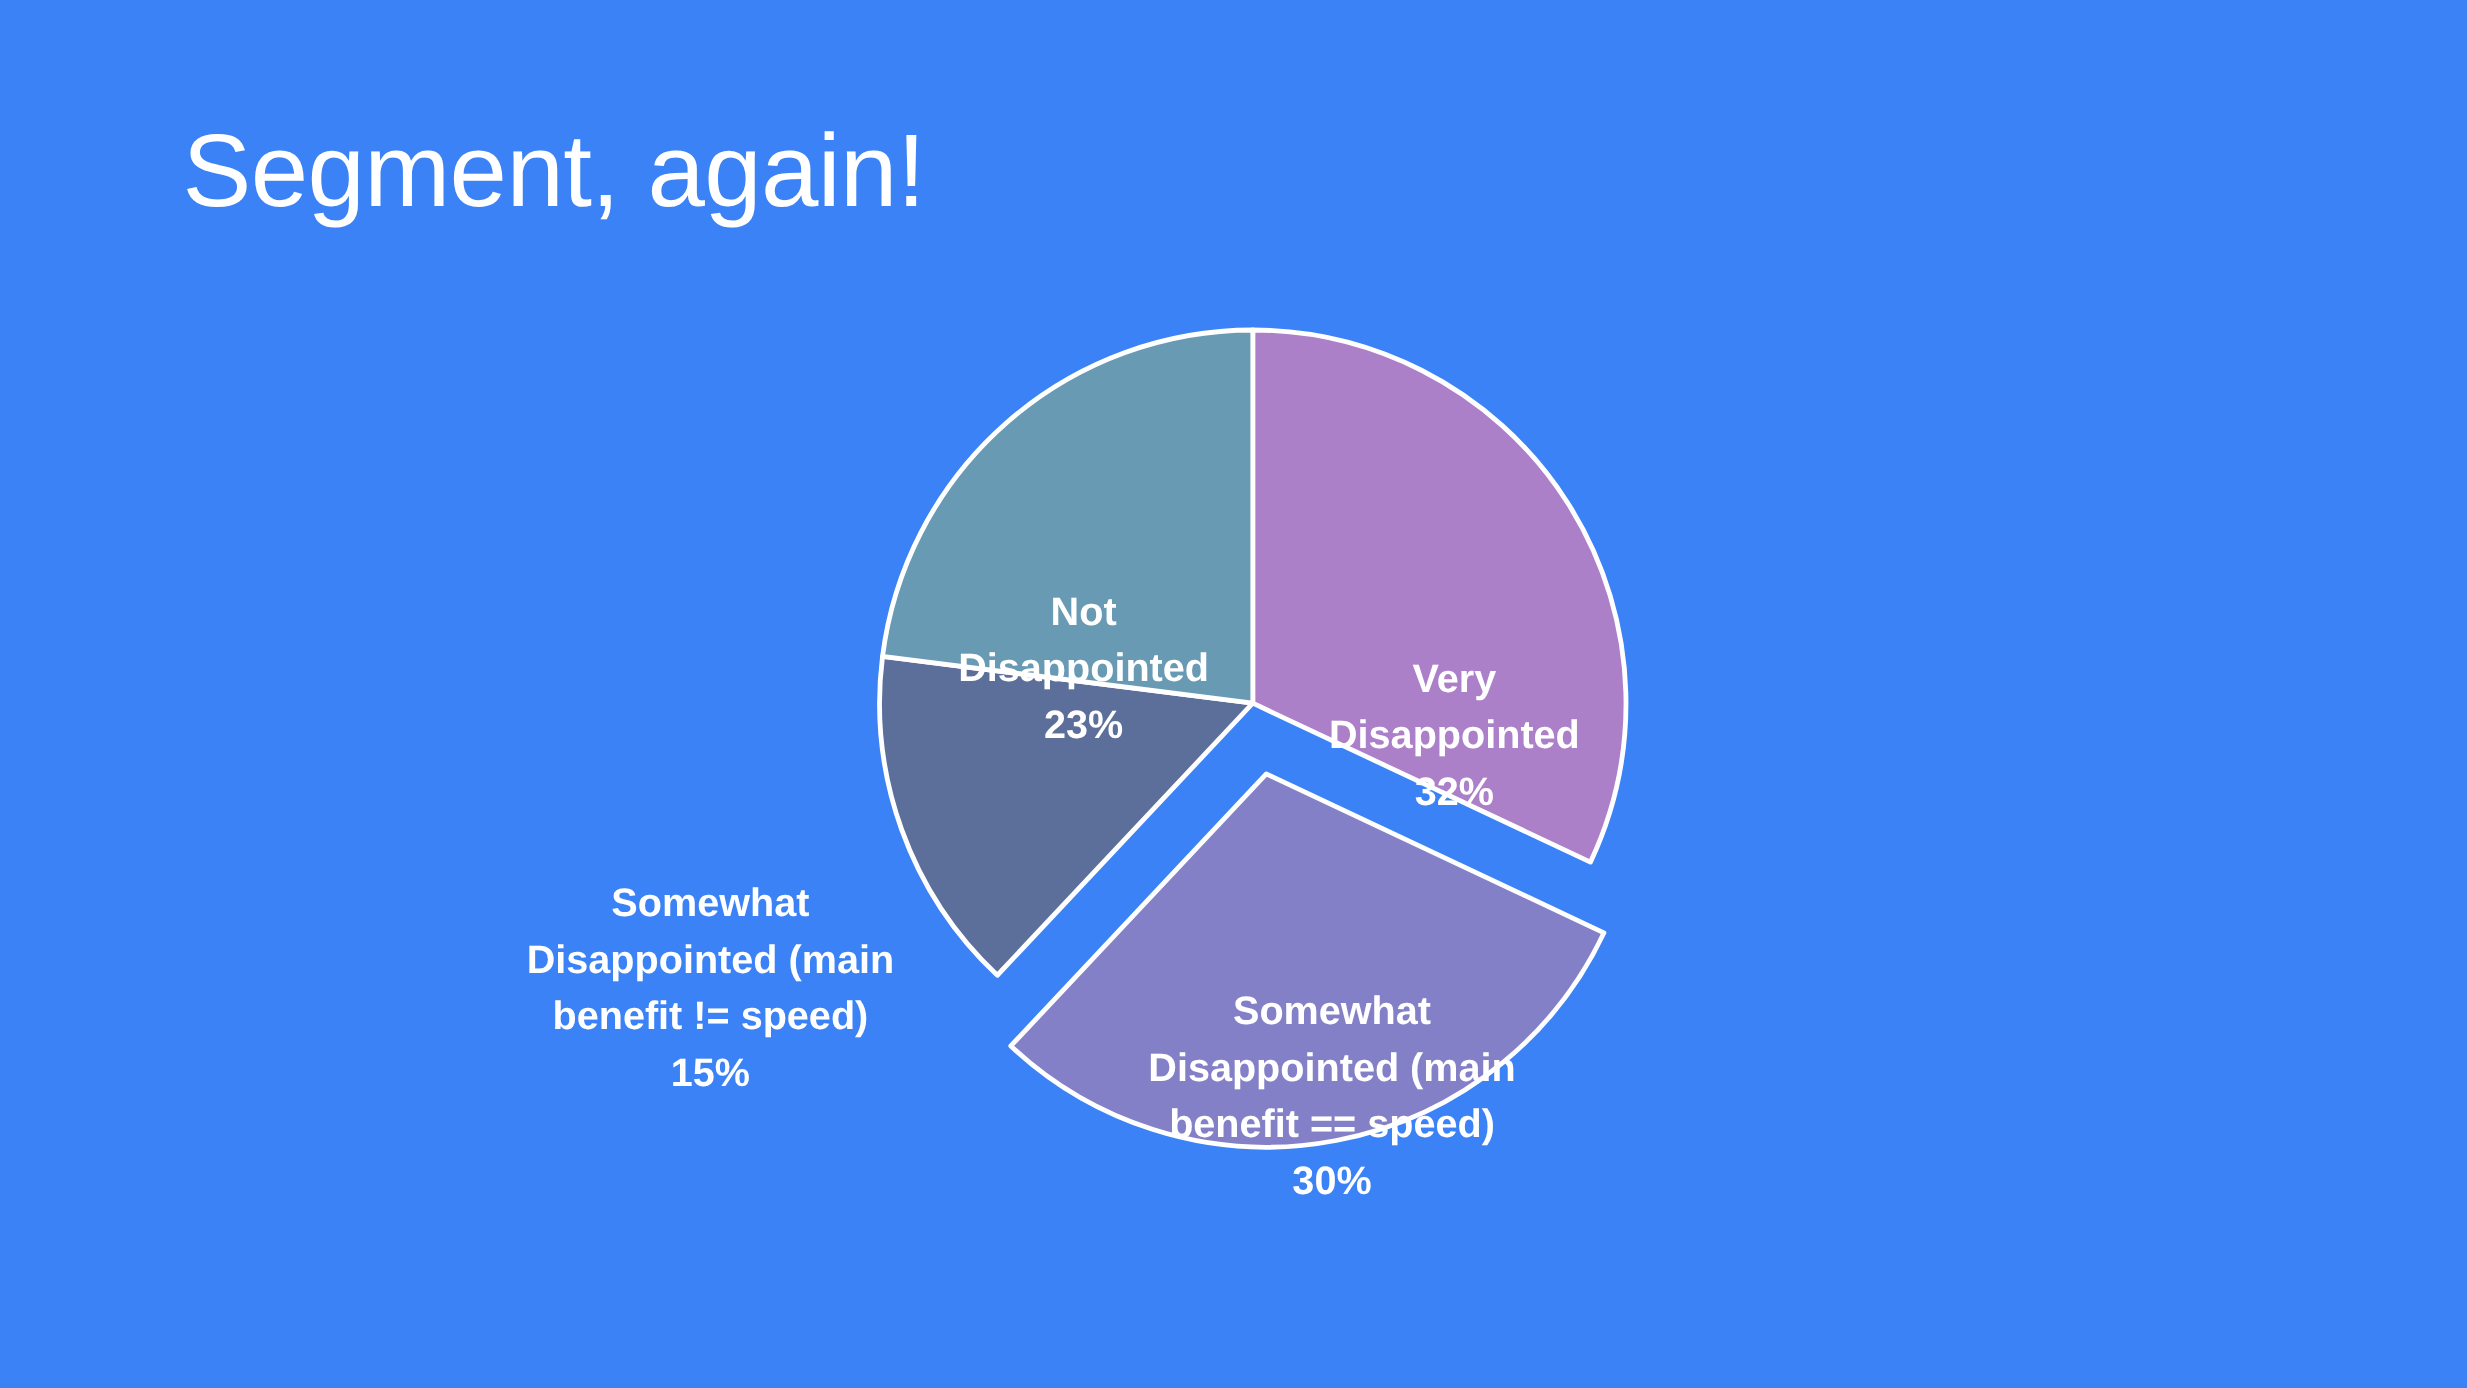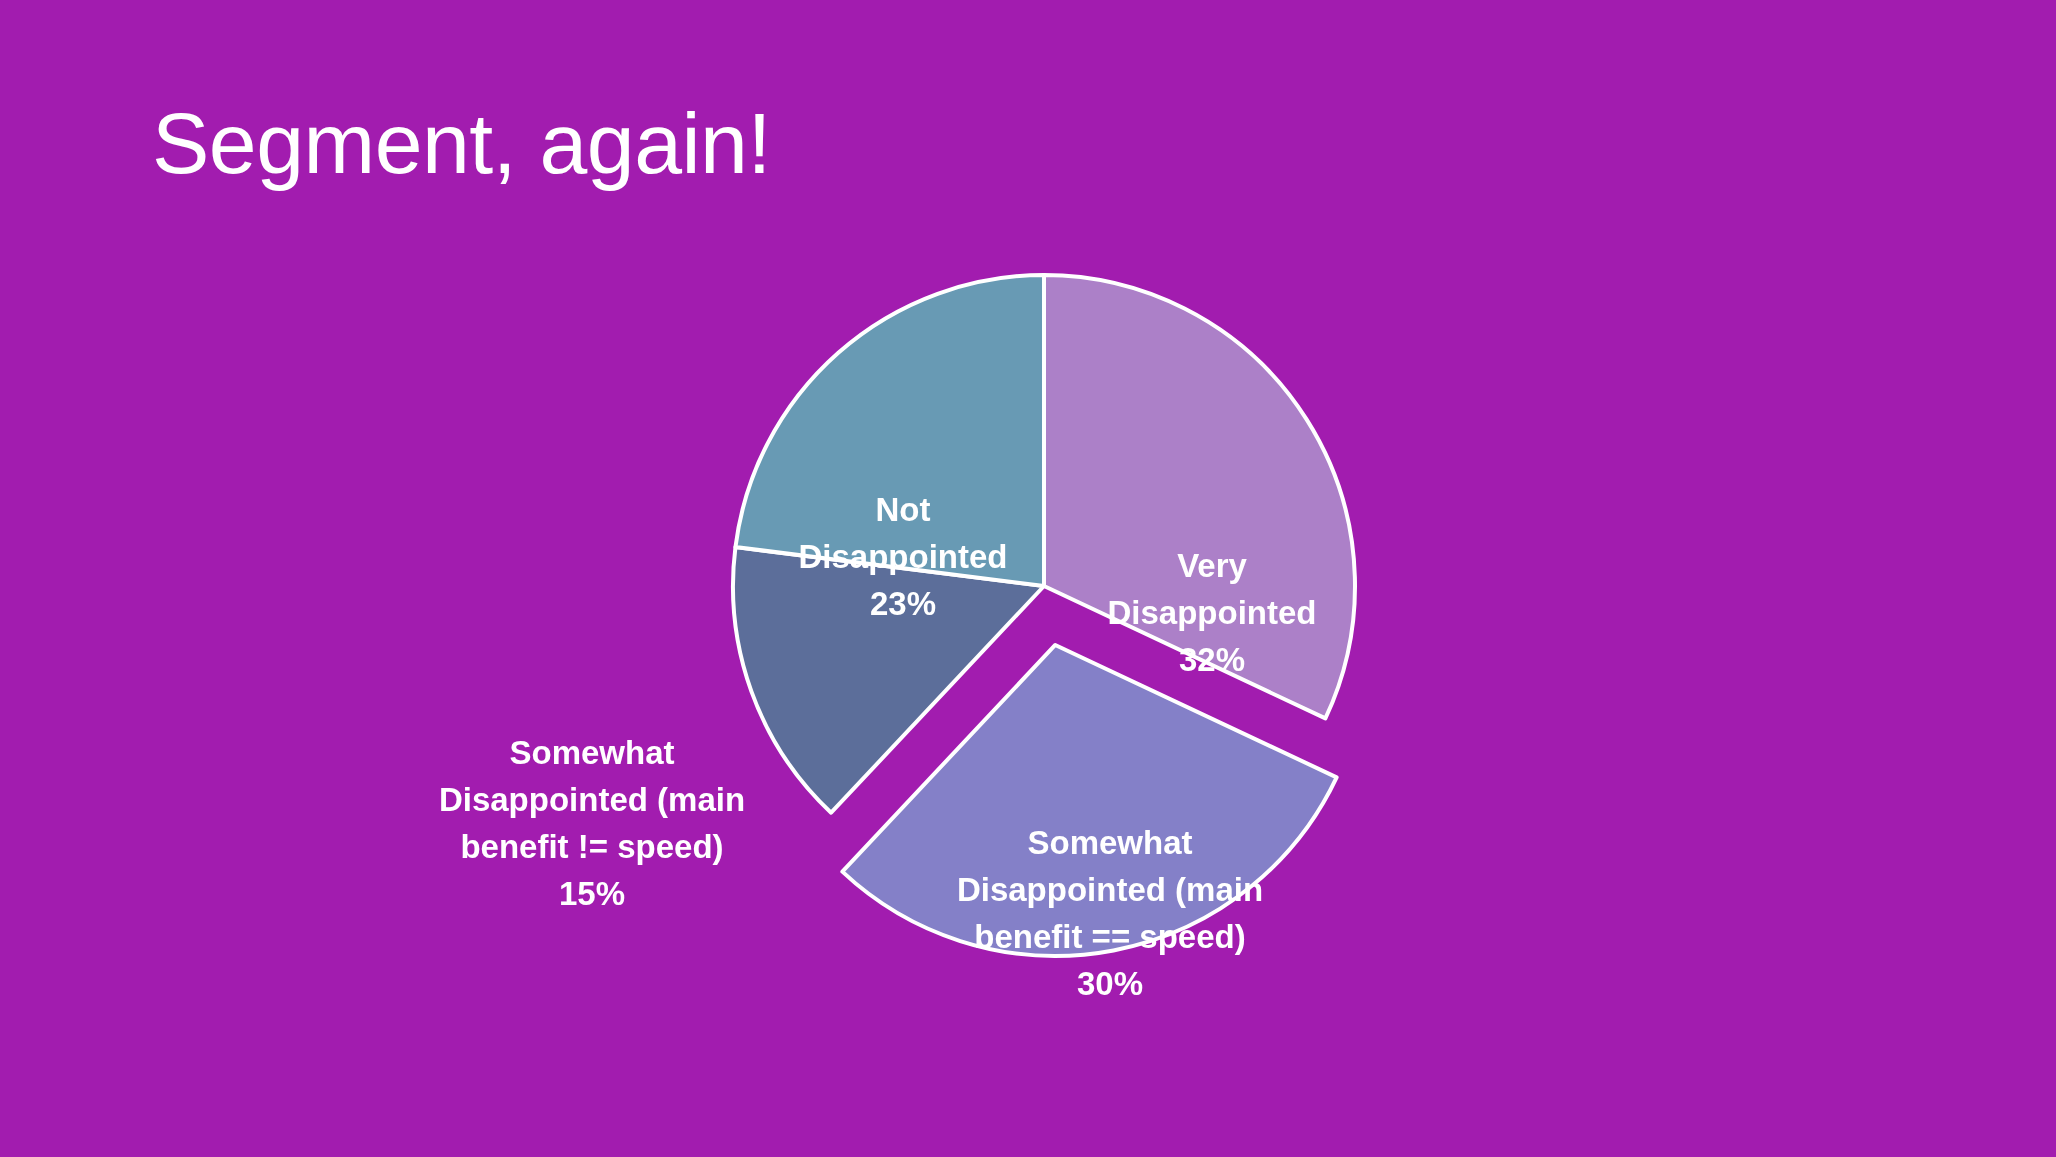--- a/index.html
+++ b/index.html
@@ -11,21 +11,21 @@
   body {
     width: 2056px;
     height: 1157px;
     overflow: hidden;
     font-family: "Liberation Sans", sans-serif;
     position: relative;
   }
   #slide {
     position: absolute;
     inset: 0;
-    background: #a21caf;
+    background: #3b82f6;
     padding-left: 48px;
   }
   #slide-title {
     position: absolute;
     left: 152px;
     top: 96px;
     font-family: "Liberation Sans", sans-serif;
     font-weight: 400;
     font-size: 86px;
     line-height: 1.1;

